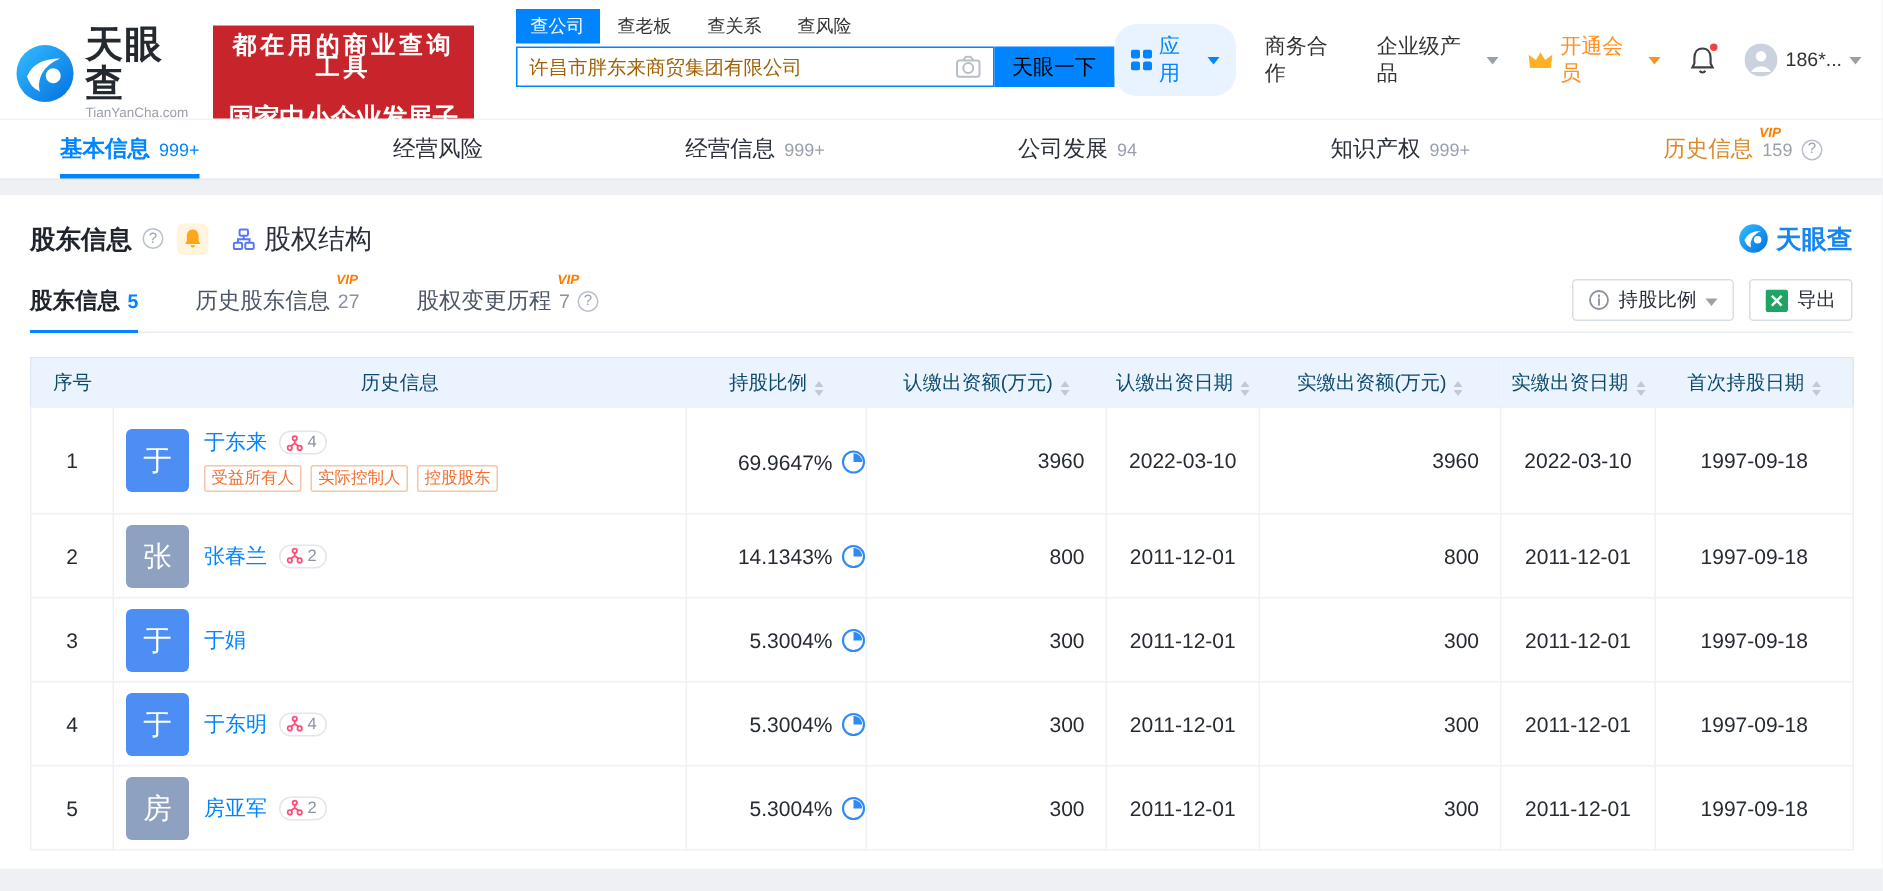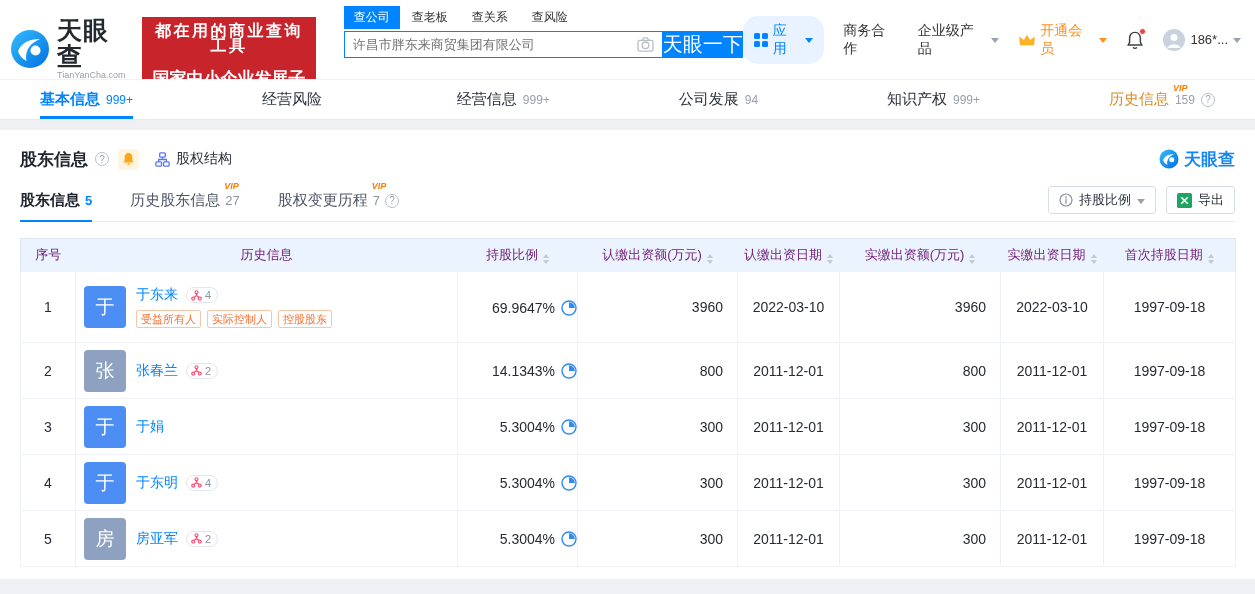--- a/index.html
+++ b/index.html
@@ -16,24 +16,24 @@
   .promo-line1 { font-size:16px; letter-spacing:2.5px; line-height:15px; }
   .promo-line2 { font-size:17px; line-height:15px; margin-top:18px; }
 
   .search-wrap { margin:6px 0 0 28px; }
   .search-tabs { display:flex; align-items:center; font-size:12px; color:#333; }
   .search-tab { padding:3px 12px; cursor:pointer; }
   .search-tab.active { background:#0084ff; color:#fff; padding:3px 10px; }
   .search-row { display:flex; margin-top:2px; }
   .search-box { width:319px; height:27px; border:1px solid #0084ff; background:#fff;
     display:flex; align-items:center; }
-  .search-box input { flex:1; border:0; outline:0; font-size:13px; padding:0 8px; color:#737373;
+  .search-box input { flex:1; border:0; outline:0; font-size:13px; padding:0 8px; color:#a16207;
     font-family:inherit; background:transparent; }
   .cam { margin-right:8px; display:flex; cursor:pointer; }
-  .search-btn { width:80px; height:27px; background:#0084ff; color:#ffffff; border:0; font-size:20px;
+  .search-btn { width:80px; height:27px; background:#0084ff; color:#000000; border:0; font-size:14px;
     cursor:pointer; font-family:inherit; }
 
   .top-right { margin-left:auto; align-self:center; display:flex; align-items:center; gap:19px;
     padding-right:14px; }
   .apps-pill { display:flex; align-items:center; gap:5px; background:#e9f3ff; color:#0084ff;
     border-radius:15px; padding:6px 11px; font-size:14px; cursor:pointer; }
   .menu-link { font-size:14px; color:#333; display:flex; align-items:center; gap:4px; cursor:pointer; }
   .vip-link { color:#ff8f1f; display:flex; align-items:center; gap:4px; font-size:14px; cursor:pointer; }
   .caret { width:0; height:0; border-left:4px solid transparent; border-right:4px solid transparent;
     border-top:5px solid #9aa0a8; display:inline-block; margin-top:2px; }
@@ -63,21 +63,21 @@
   
   .card { background:#fff; height:449px; padding:14px 20px 0; }
   .sec-head { display:flex; align-items:center; height:30px; }
   .sec-title { font-size:17px; font-weight:700; color:#20242c; }
   .help { width:14px; height:14px; border-radius:50%; border:1px solid #b9c0cc; color:#9aa3b2;
     font-size:10px; display:inline-flex; align-items:center; justify-content:center; cursor:pointer; }
   .help::after { content:"?"; }
   .sec-head .help { margin-left:7px; }
   .alarm { margin-left:9px; width:21px; height:21px; border-radius:4px; background:#fff4dd;
     display:flex; align-items:center; justify-content:center; cursor:pointer; }
-  .equity { margin-left:16px; display:flex; align-items:center; gap:6px; font-size:14px;
+  .equity { margin-left:16px; display:flex; align-items:center; gap:6px; font-size:18px;
     color:#2a2f3a; cursor:pointer; }
   .watermark { margin-left:auto; display:flex; align-items:center; gap:5px; }
   .watermark-text { font-size:17px; font-weight:700; color:#1686f0; }
 
   .stabs { display:flex; align-items:flex-end; border-bottom:1px solid #e9ecf2; margin-top:8px;
     height:40px; }
   .stab { display:flex; align-items:center; gap:5px; margin-right:38px; padding-bottom:11px;
     position:relative; font-size:15px; color:#4c5565; cursor:pointer; }
   .stab.active { color:#20242c; font-weight:700; }
   .stab.active::after { content:""; position:absolute; bottom:-1px; left:0; right:0; height:2px;
@@ -88,21 +88,21 @@
   .count-wrap .vip-tag { position:absolute; top:-11px; left:-1px; }
   .stabs-toolbar { margin-left:auto; display:flex; gap:10px; align-items:center; padding-bottom:7px; }
   .tool-btn { height:28px; border:1px solid #d8dee8; border-radius:3px; background:#fff;
     display:flex; align-items:center; gap:6px; padding:0 10px; font-size:13px; color:#2a2f3a;
     cursor:pointer; font-family:inherit; }
 
   
   .shares-table { width:100%; border-collapse:collapse; margin-top:16px; border:1px solid #dfe7f2;
     table-layout:fixed; }
   .shares-table th { background:#eaf3fe; height:33px; font-size:13px; font-weight:400;
-    color:#701a75; text-align:center; }
+    color:#0c4a6e; text-align:center; }
   .shares-table td { border:1px solid #eef1f6; font-size:14px; color:#262b33; }
   .r-tall td { height:71px; }
   .r-norm td { height:56px; }
   .td-index { text-align:center; }
   .name-cell { display:flex; align-items:center; padding:0 8px; }
   .avatar { width:42px; height:42px; border-radius:4px; color:#fff; font-size:19px; flex:none;
     display:flex; align-items:center; justify-content:center; cursor:pointer; }
   .name-box { margin-left:10px; }
   .name-line { display:flex; align-items:center; gap:8px; }
   .name-link { color:#0084ff; font-size:14px; text-decoration:none; cursor:pointer; }

